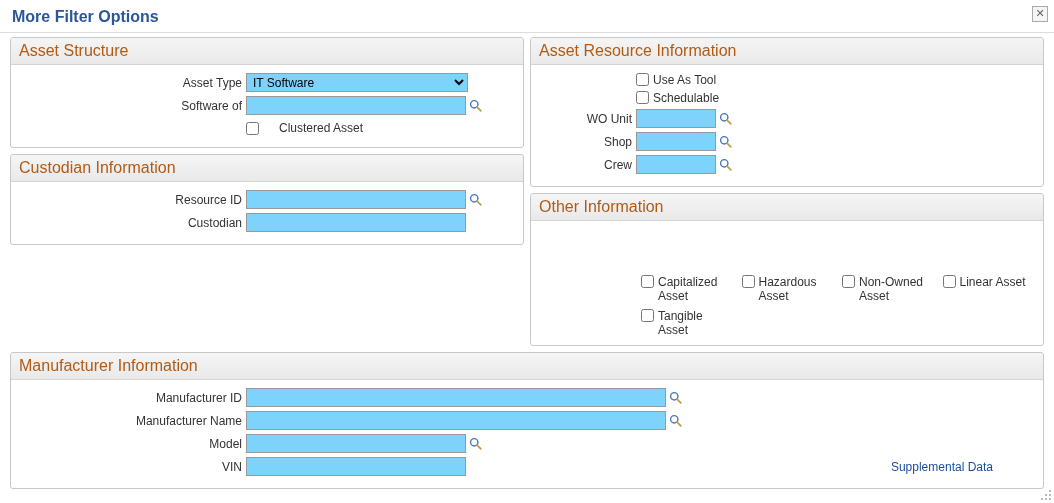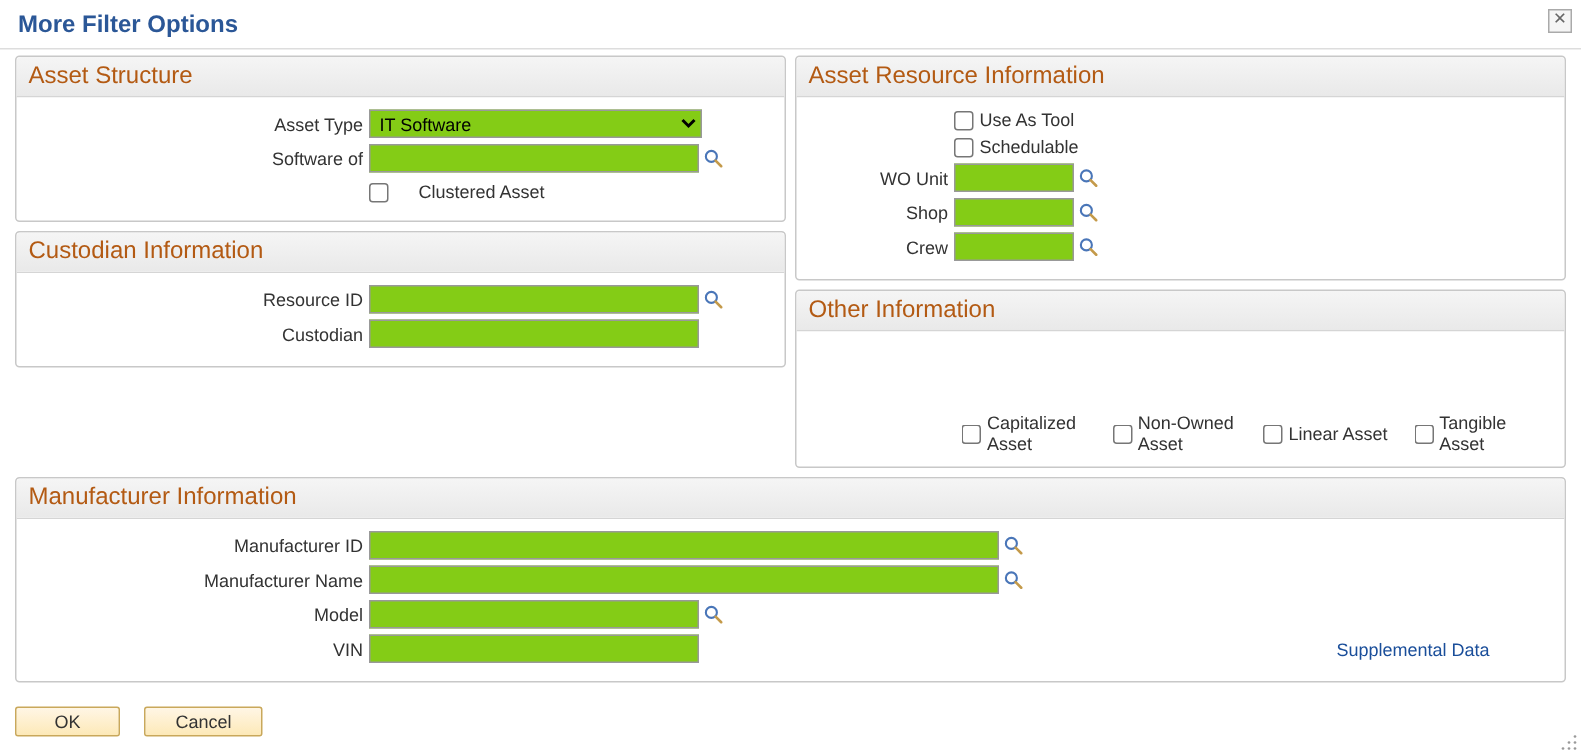--- a/index.html
+++ b/index.html
@@ -72,35 +72,35 @@
       color: #333;
       white-space: nowrap;
     }
     .label-w-wide { width: 225px; }
     .label-w-narrow { width: 95px; }
     select, input[type="text"] {
       border: 1px solid #999;
       font-size: 12px;
       padding: 1px 2px;
       height: 19px;
-      background: #84cc16;
+      background: #7dd3fc;
     }
     select.w220 { width: 222px; }
     input.w220 { width: 220px; }
     input.w80 { width: 80px; }
     input.w420 { width: 420px; }
     .lookup-icon {
       margin-left: 3px;
       display: inline-flex;
       cursor: pointer;
     }
     .lookup-icon svg { width: 14px; height: 14px; }
     .checkbox-row {
       display: flex;
-      align-items: center;
+      align-items: flex-start;
       gap: 4px;
     }
     .indent-cb-1 { margin-left: 95px; }
     .other-info-grid {
       display: grid;
       grid-template-columns: 1fr 1fr 1fr 1fr;
       column-gap: 10px;
       row-gap: 6px;
       margin-left: 100px;
       margin-top: 46px;
@@ -246,20 +246,24 @@
         </div>
       </div>
 
       <div class="fieldset">
         <div class="fieldset-header">Other Information</div>
         <div class="fieldset-body">
           <div class="other-info-grid">
             <div class="checkbox-row">
               <input type="checkbox" style="">
               <span>Capitalized Asset</span>
+            </div>
+            <div class="checkbox-row">
+              <input type="checkbox" style="">
+              <span>Hazardous Asset</span>
             </div>
             <div class="checkbox-row">
               <input type="checkbox" style="">
               <span>Non-Owned Asset</span>
             </div>
             <div class="checkbox-row">
               <input type="checkbox" style="">
               <span>Linear Asset</span>
             </div>
             <div class="checkbox-row">

